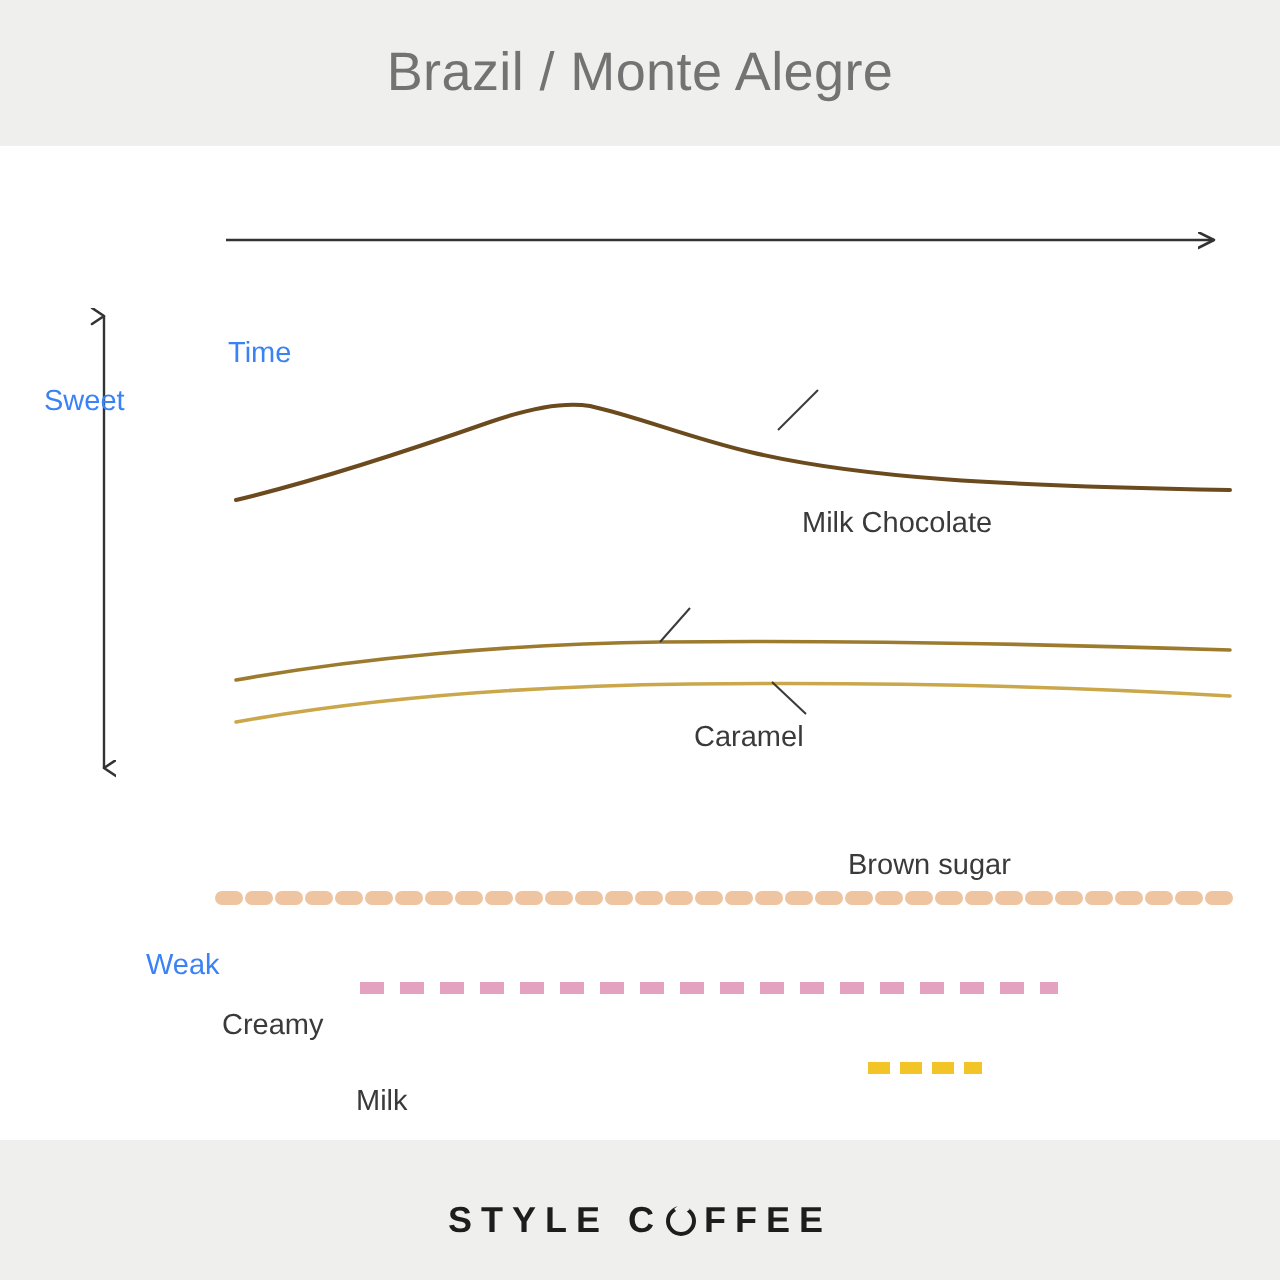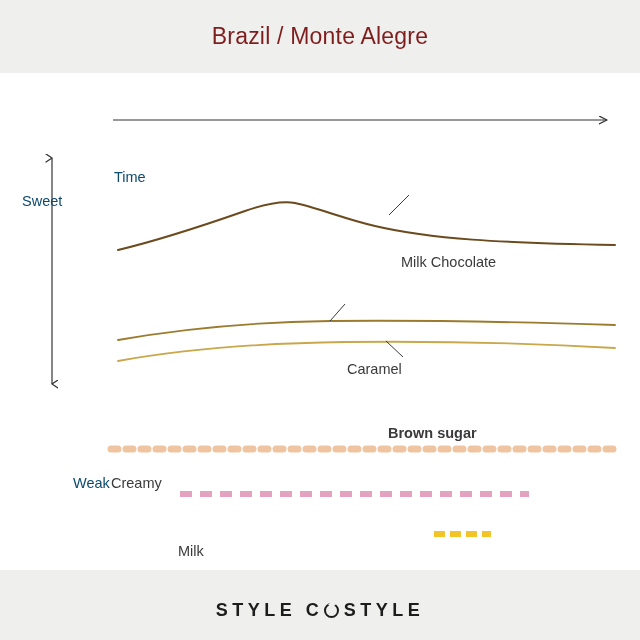--- a/index.html
+++ b/index.html
@@ -32,23 +32,23 @@
   }
   .header-title {
     position: absolute;
     left: 0;
     top: 0;
     width: 640px;
     height: 73px;
     display: flex;
     align-items: center;
     justify-content: center;
-    font-size: 23px;
+    font-size: 27px;
     font-weight: 400;
-    color: #7f1d1d;
+    color: #737373;
     letter-spacing: 0.2px;
   }
 
   
   .chart-area {
     position: absolute;
     left: 0;
     top: 73px;
     width: 640px;
     height: 497px;
@@ -56,37 +56,37 @@
   }
   .chart-svg {
     position: absolute;
     left: 0;
     top: 0;
   }
 
   .axis-label {
     position: absolute;
     font-size: 14.5px;
-    color: #0c4a6e;
+    color: #3b82f6;
     white-space: nowrap;
   }
   .label-strong { left: 22px;  top: 120px; }
   .label-weak   { left: 28px;  top: 402px; margin-left: 45px; }
   .label-time   { left: 114px; top: 96px; }
 
   .series-label {
     position: absolute;
     font-size: 14.5px;
     color: #3a3a3a;
     white-space: nowrap;
   }
   .label-milk       { left: 401px; top: 181px; }
   .label-caramel    { left: 347px; top: 288px; text-align: center; }
-  .label-brownsugar { left: 388px; top: 352px; font-weight: bold; }
-  .label-creamy     { left: 111px; top: 402px; }
+  .label-brownsugar { left: 424px; top: 352px; }
+  .label-creamy     { left: 111px; top: 432px; }
   .label-sweet      { left: 178px; top: 470px; }
   .label-acid       { left: 432px; top: 511px; }
 
   
   .footer-band {
     position: absolute;
     left: 0;
     top: 570px;
     width: 640px;
     height: 80px;
@@ -185,17 +185,17 @@
     <div class="series-label label-brownsugar">Brown sugar</div>
     <div class="series-label label-creamy">Creamy</div>
     <div class="series-label label-sweet">Milk</div>
     <div class="series-label label-acid">Acid</div>
   </div>
 
   <div class="footer-band">
     <div class="brand">
       <span>STYLE C</span>
       <span class="brand-mark"></span>
-      <span>STYLE</span>
+      <span>FFEE</span>
     </div>
   </div>
 
 </div>
 
 </body></html>

